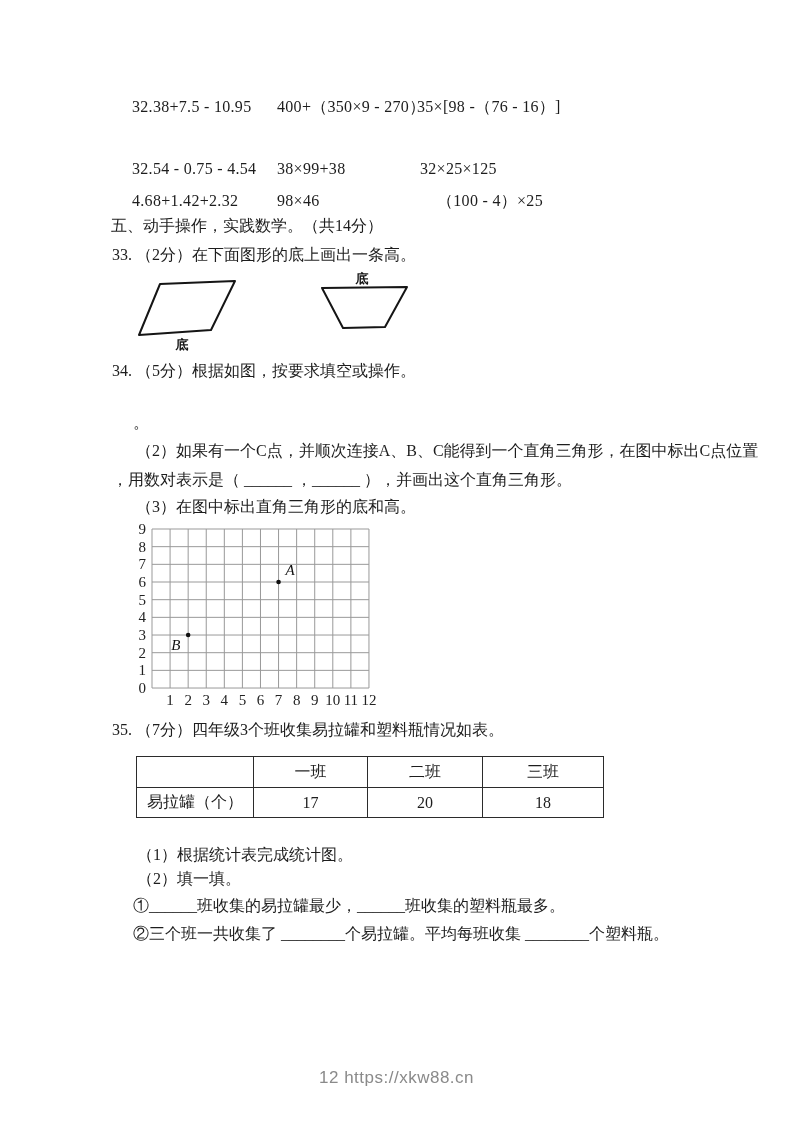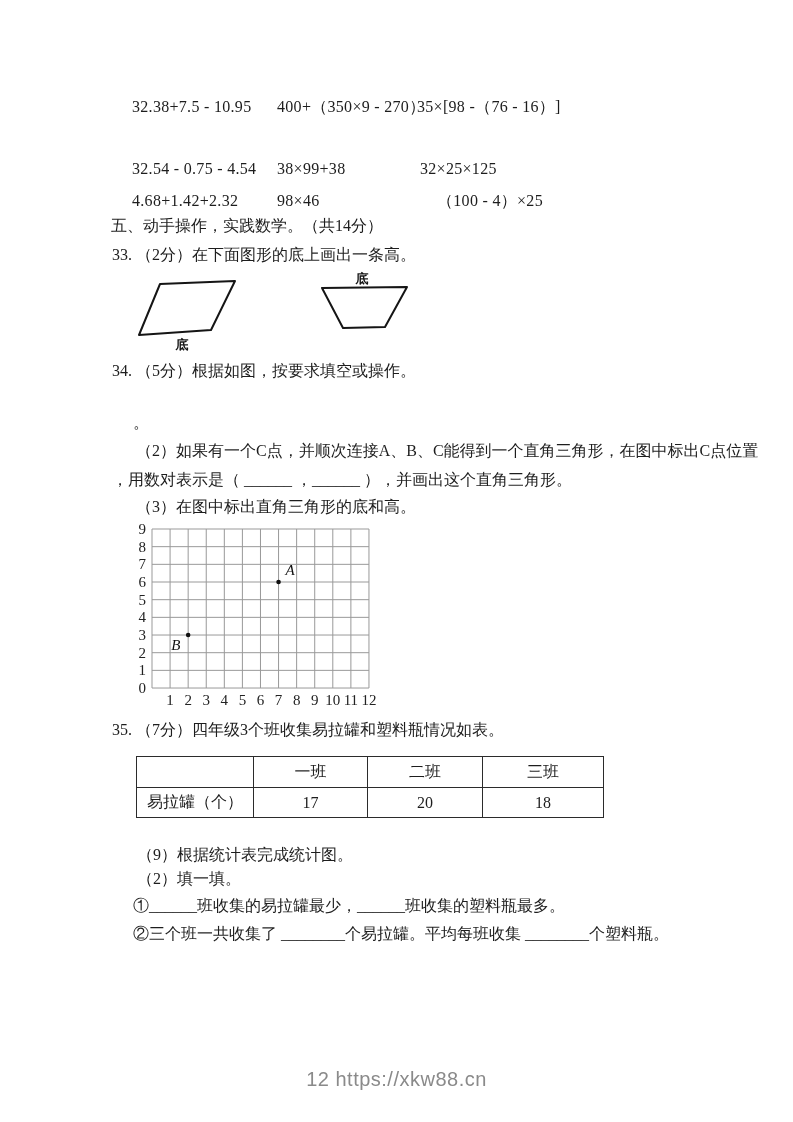--- a/index.html
+++ b/index.html
@@ -24,21 +24,21 @@
     text-align:center;vertical-align:middle;
     font-size:16px;color:#1d1d1d;padding:0;
   }
   table.stats tr.hdr td{height:30px;}
   table.stats tr.r1 td{height:29px;}
   table.stats tr.r2 td{height:31px;}
   .footer{
     position:absolute;left:0;top:1068px;width:100%;
     text-align:center;
     font-family:"Liberation Sans","DejaVu Sans",sans-serif;
-    font-size:20px;color:#8a8a8a;letter-spacing:0.5px;
+    font-size:17px;color:#8a8a8a;letter-spacing:0.5px;
   }
   svg text{font-family:"Liberation Serif","DejaVu Serif",serif;}
 </style>
 </head>
 <body>
 
 <div class="page">
 
   <div class="abs expr" style="left:132px;top:97px">32.38+7.5 - 10.95</div>
   <div class="abs expr" style="left:277px;top:97px">400+（350×9 - 270）</div>
@@ -138,21 +138,21 @@
     </tr>
     <tr class="r1">
       <td>易拉罐（个）</td>
       <td>17</td>
       <td>20</td>
       <td>18</td>
     </tr>
   </tbody>
     </table>
 
-  <div class="abs" style="left:137px;top:845px">（9）根据统计表完成统计图。</div>
+  <div class="abs" style="left:137px;top:845px">（1）根据统计表完成统计图。</div>
   <div class="abs" style="left:137px;top:869px">（2）填一填。</div>
   <div class="abs" style="left:133px;top:896px">①______班收集的易拉罐最少，______班收集的塑料瓶最多。</div>
   <div class="abs" style="left:133px;top:924px">②三个班一共收集了 ________个易拉罐。平均每班收集 ________个塑料瓶。</div>
 
   <div class="footer">
     <span>12</span>
     <span>https://xkw88.cn</span>
   </div>
 
 </div>

